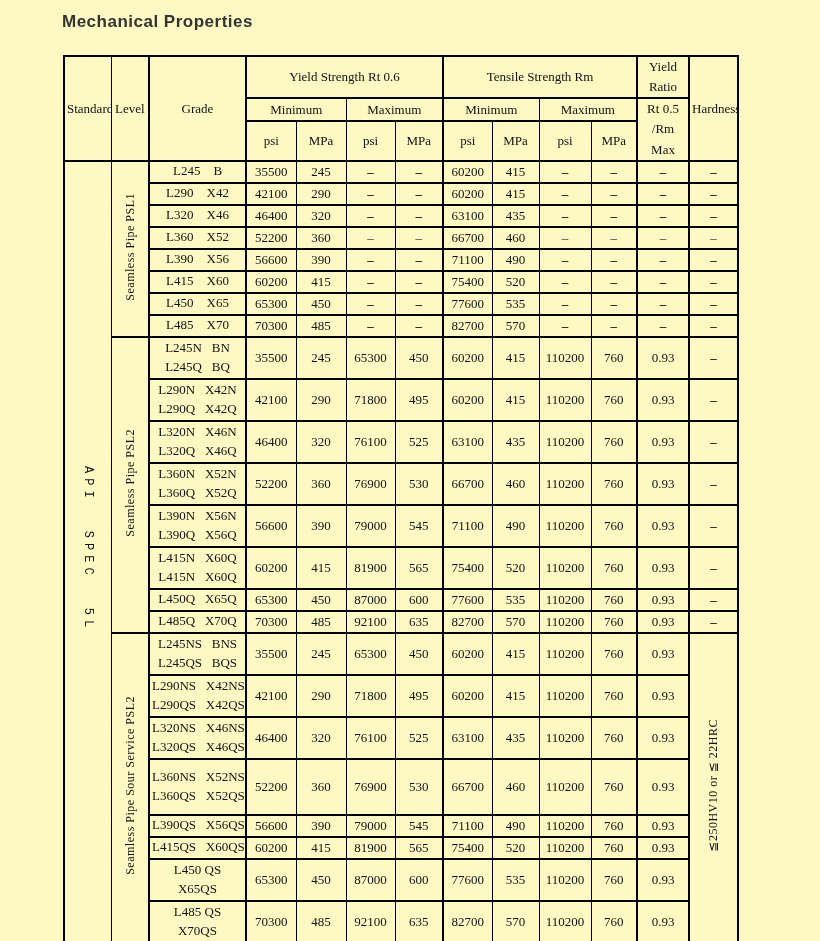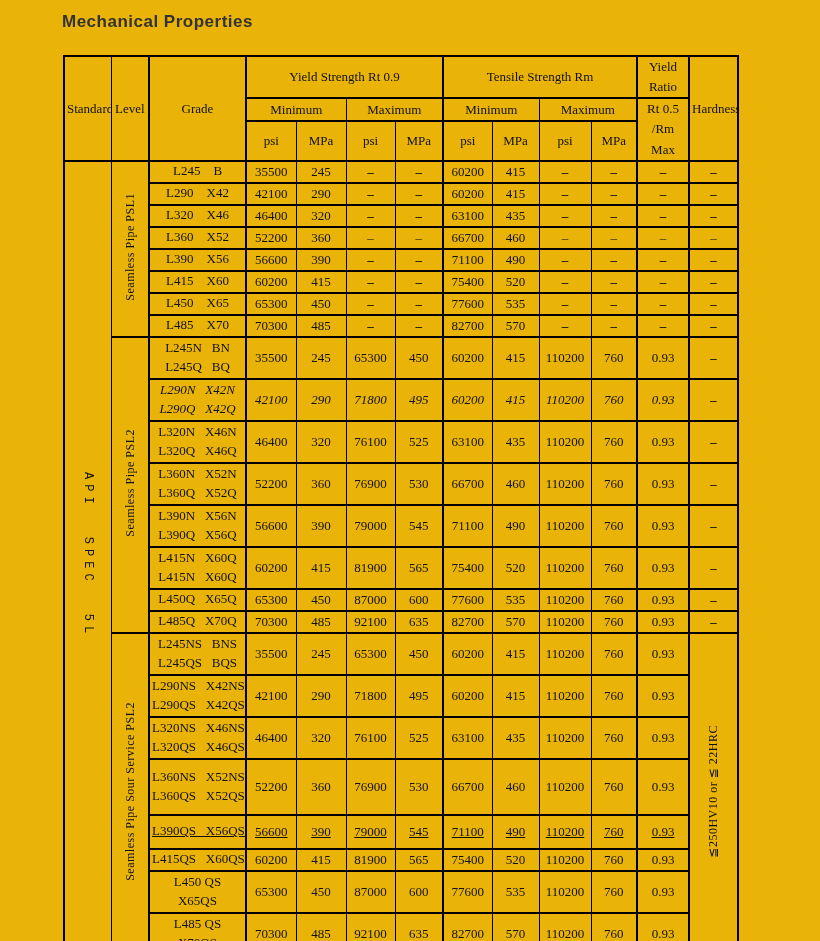--- a/index.html
+++ b/index.html
@@ -1,16 +1,16 @@
 <!DOCTYPE html>
 <html><head>
 <meta charset="utf-8">
 <style>
   html,body{margin:0;padding:0;background:#ffffff;}
-  .page{position:relative;width:820px;height:941px;background:#eab308;overflow:hidden;
+  .page{position:relative;width:820px;height:941px;background:#fef9c3;overflow:hidden;
         font-family:"Liberation Serif", serif;color:#111;}
   .title{position:absolute;left:62px;top:12px;margin:0;
          font-family:"Liberation Sans", sans-serif;font-size:17px;font-weight:bold;
          color:#333;letter-spacing:0.5px;}
   table.props{position:absolute;left:63px;top:55px;width:674px;
         border-collapse:collapse;table-layout:fixed;border:2px solid #000;}
   th,td{border:1px solid #000;border-top-width:2px;border-bottom-width:2px;
         text-align:center;vertical-align:middle;padding:0 2px;
         font-size:13px;font-weight:normal;line-height:1.35;overflow:hidden;}
   .bl2{border-left-width:2px;}
@@ -45,21 +45,21 @@
         <col style="width:52px">
         <col style="width:46px">
       <col style="width:52px">
         <col style="width:49px">
     </colgroup>
     <thead>
       <tr class="h-r1">
         <th rowspan="3">Standard</th>
         <th rowspan="3">Level</th>
         <th rowspan="3" class="bl2">Grade</th>
-        <th colspan="4" class="bl2">Yield Strength Rt 0.9</th>
+        <th colspan="4" class="bl2">Yield Strength Rt 0.6</th>
         <th colspan="4" class="bl2">Tensile Strength Rm</th>
         <th class="bl2 hdr-lines">
           <div>Yield</div>
           <div>Ratio</div>
         </th>
         <th rowspan="3" class="bl2">Hardness</th>
       </tr>
       <tr class="h-r2">
         <th colspan="2" class="bl2">Minimum</th>
         <th colspan="2">Maximum</th>
@@ -215,21 +215,21 @@
           <td>245</td>
           <td>65300</td>
           <td>450</td>
           <td class="bl2">60200</td>
           <td>415</td>
           <td>110200</td>
           <td>760</td>
           <td class="bl2">0.93</td>
           <td class="bl2"><span class="dash">–</span></td>
         </tr>
-        <tr style="height: 42px; font-style: italic;">
+        <tr style="height: 42px;">
           <td class="bl2">
             <div class="grade-line">L290N   X42N</div>
             <div class="grade-line">L290Q   X42Q</div>
           </td>
           <td class="bl2">42100</td>
           <td>290</td>
           <td>71800</td>
           <td>495</td>
           <td class="bl2">60200</td>
           <td>415</td>
@@ -387,21 +387,21 @@
           <td class="bl2">52200</td>
           <td>360</td>
           <td>76900</td>
           <td>530</td>
           <td class="bl2">66700</td>
           <td>460</td>
           <td>110200</td>
           <td>760</td>
           <td class="bl2">0.93</td>
         </tr>
-        <tr style="height: 34px; text-decoration: underline;">
+        <tr style="height: 22px;">
           <td class="bl2">
             <div class="grade-line">L390QS   X56QS</div>
           </td>
           <td class="bl2">56600</td>
           <td>390</td>
           <td>79000</td>
           <td>545</td>
           <td class="bl2">71100</td>
           <td>490</td>
           <td>110200</td>

